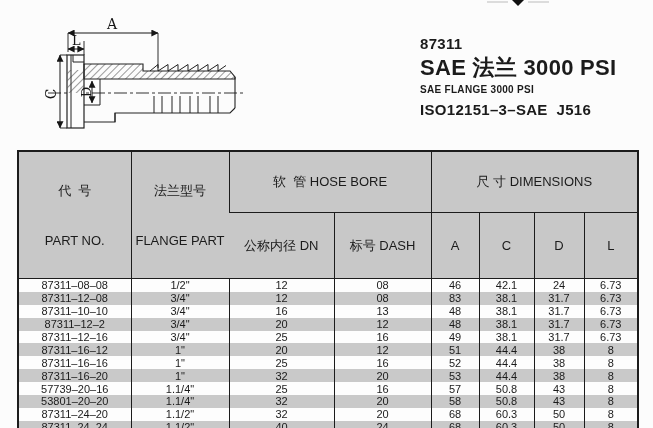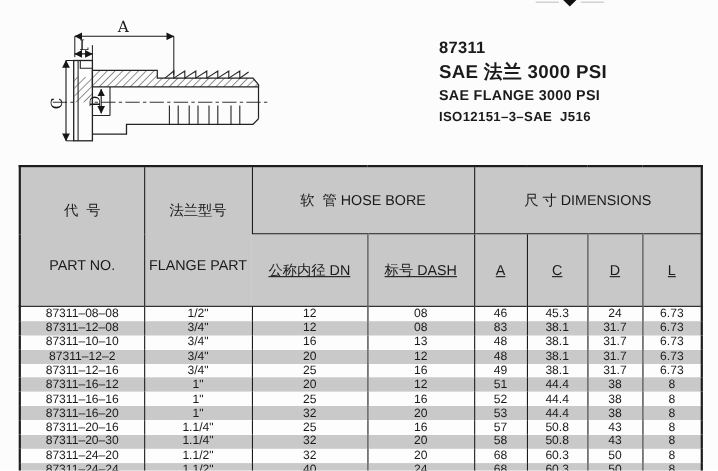--- a/index.html
+++ b/index.html
@@ -13,41 +13,41 @@
     position:relative;width:653px;height:428px;overflow:hidden;
     background:#fcfcfc;color:var(--ink);
     font-family:"Liberation Sans", sans-serif;
   }
   
   .top-mark{position:absolute;left:486px;top:0;width:64px;height:7px;}
   
   .drawing{position:absolute;left:20px;top:0;}
   .drawing text{font-family:"DejaVu Serif", serif;fill:#161616;}
   
-  .title-block{position:absolute;left:399px;top:36px;line-height:1;}
+  .title-block{position:absolute;left:420px;top:36px;line-height:1;}
   .title-block div{white-space:pre;font-weight:bold;letter-spacing:.3px;}
   .t1{font-size:15px;margin-bottom:6px;}
-  .t2{font-size:17px;margin-bottom:6px;}
-  .t3{font-size:13px;margin-bottom:7px;}
-  .t4{font-size:12px;}
+  .t2{font-size:22px;margin-bottom:6px;}
+  .t3{font-size:10px;margin-bottom:7px;}
+  .t4{font-size:15px;}
   
   table.spec{
     position:absolute;left:17px;top:150px;width:620px;
     border-collapse:collapse;table-layout:fixed;
     border:2px solid var(--border);background:#fdfdfd;
   }
   .spec th,.spec td{
     border-left:1px solid var(--border);
     padding:0;text-align:center;font-weight:normal;
     overflow:hidden;white-space:pre;
   }
   .spec th:first-child,.spec td:first-child{border-left:none;}
   thead{background:var(--header-bg);}
   tr.group th{height:19px;font-size:13px;}
-  tr.sub th{height:21px;font-size:13px;border-top:1px solid var(--border);text-decoration:underline;}
+  tr.sub th{height:21px;font-size:13px;border-top:1px solid var(--border);}
   th.two-line{font-size:13px;vertical-align:middle;}
   th.two-line .h-cn{display:block;margin-bottom:3px;}
   th.two-line .h-en{display:block;}
   tbody{border-top:1.5px solid var(--border);}
   tbody td{height:12.9px;font-size:11px;line-height:12px;}
   tbody tr:nth-child(even){background:var(--stripe-bg);}
 </style>
 </head>
 <body>
 
@@ -165,21 +165,21 @@
         <th>L</th>
       </tr>
     </thead>
     <tbody>
         <tr>
           <td>87311–08–08</td>
           <td>1/2"</td>
           <td>12</td>
           <td>08</td>
           <td>46</td>
-          <td>45.3</td>
+          <td>42.1</td>
           <td>24</td>
           <td>6.73</td>
         </tr>
         <tr>
           <td>87311–12–08</td>
           <td>3/4"</td>
           <td>12</td>
           <td>08</td>
           <td>83</td>
           <td>38.1</td>
@@ -240,31 +240,31 @@
           <td>87311–16–20</td>
           <td>1"</td>
           <td>32</td>
           <td>20</td>
           <td>53</td>
           <td>44.4</td>
           <td>38</td>
           <td>8</td>
         </tr>
         <tr>
-          <td>87311–20–16</td>
+          <td>57739–20–16</td>
           <td>1.1/4"</td>
           <td>25</td>
           <td>16</td>
           <td>57</td>
           <td>50.8</td>
           <td>43</td>
           <td>8</td>
         </tr>
         <tr>
-          <td>87311–20–30</td>
+          <td>53801–20–20</td>
           <td>1.1/4"</td>
           <td>32</td>
           <td>20</td>
           <td>58</td>
           <td>50.8</td>
           <td>43</td>
           <td>8</td>
         </tr>
         <tr>
           <td>87311–24–20</td>

